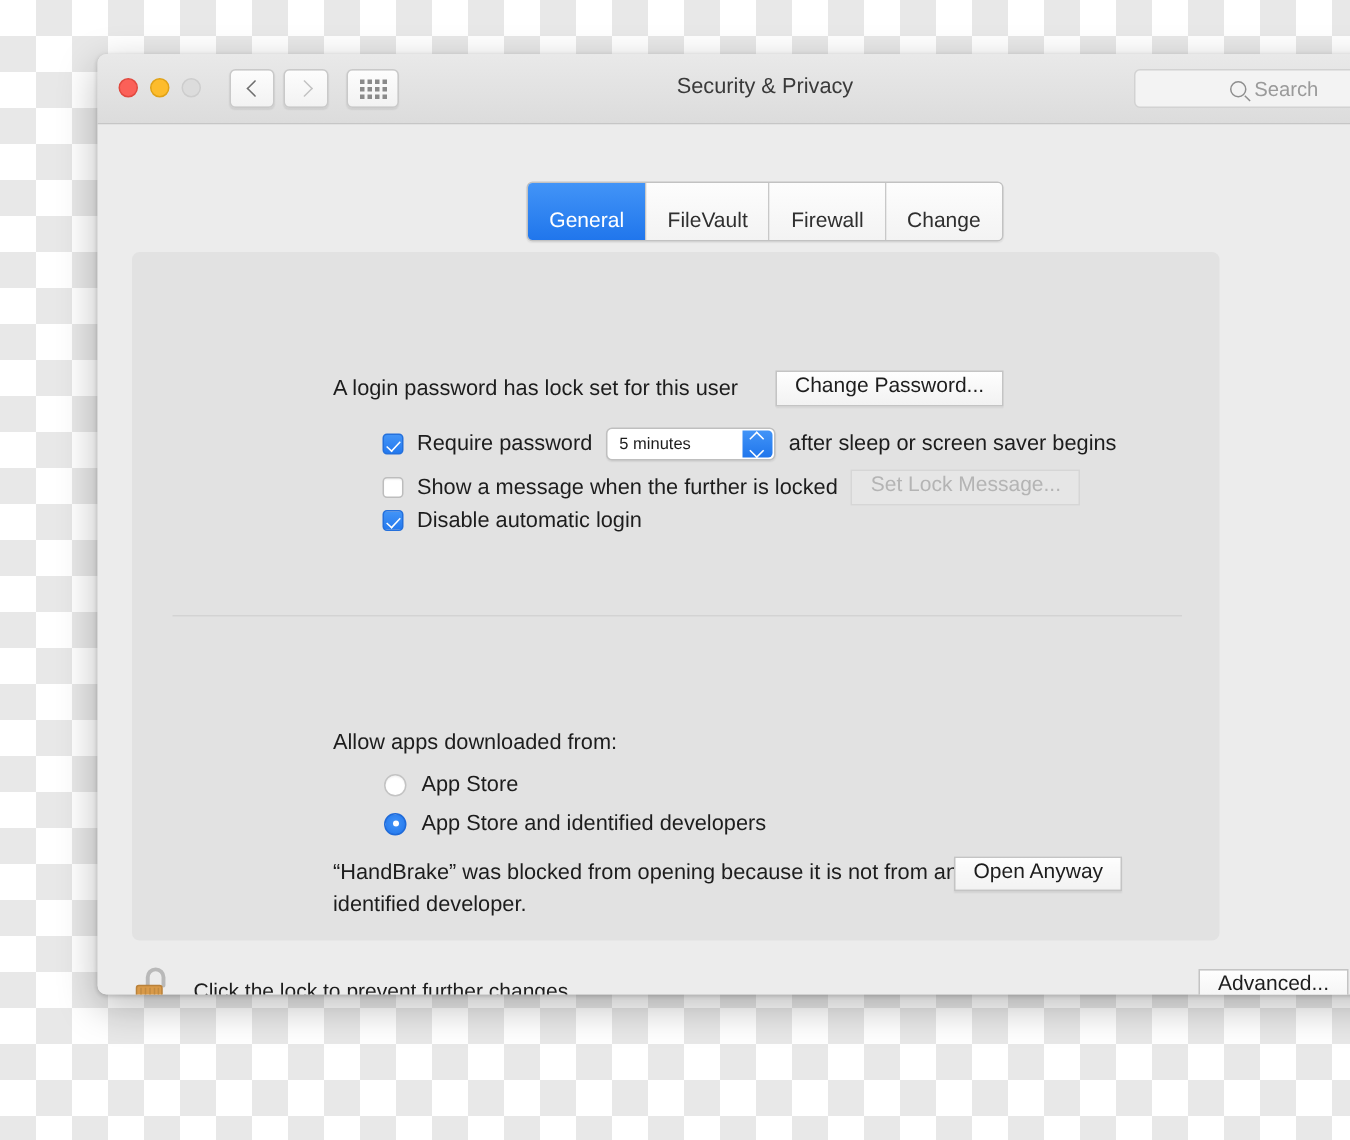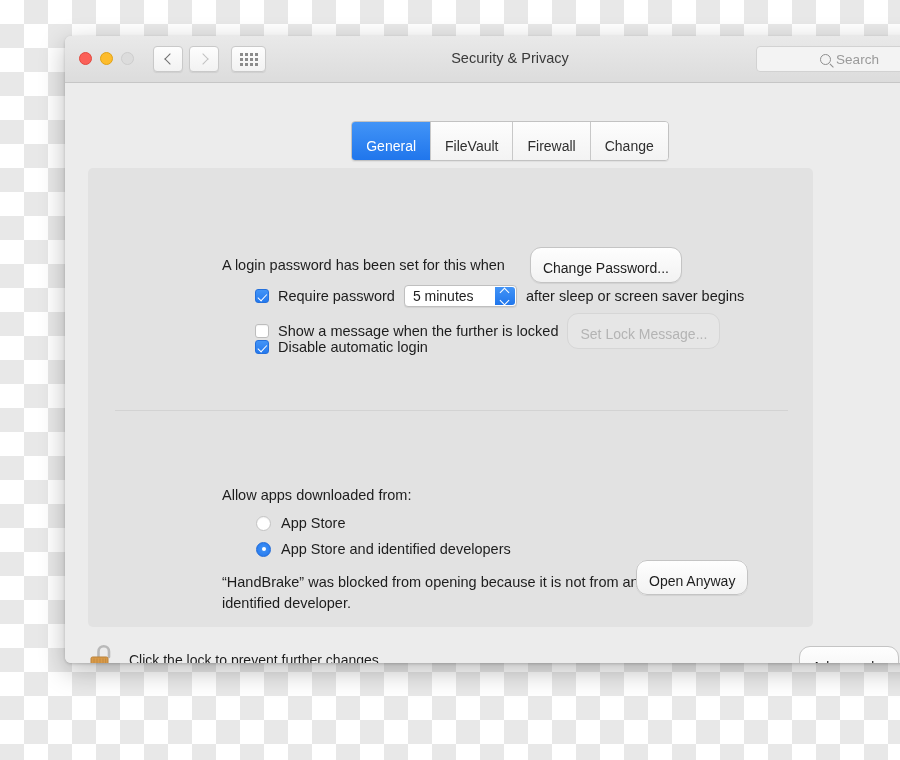--- a/index.html
+++ b/index.html
@@ -227,27 +227,27 @@
     display: flex;
     align-items: center;
   }
   .txt {
     font-size: 14.5px;
     color: #1d1d1d;
     white-space: nowrap;
   }
 
   .pushbtn {
-    border-radius: 11px;
+    border-radius: 0;
     background: linear-gradient(to bottom, #fefefe, #f2f2f2);
     border: 1px solid #c4c4c4;
     box-shadow: 0 1px 1px rgba(0,0,0,0.07);
     font-size: 14px;
     color: #1d1d1d;
-    padding: 12px 12px 5px;
+    padding: 0 12px 5px;
     white-space: nowrap;
     box-sizing: border-box;
     line-height: 17px;
   }
   .pushbtn.disabled {
     color: #b4b4b4;
     background: #e6e6e6;
     border-color: #d6d6d6;
     box-shadow: none;
   }
@@ -319,21 +319,21 @@
     border-radius: 4px;
     background: #ffffff;
     border: 1px solid #bfbfbf;
     box-shadow: 0 1px 1px rgba(0,0,0,0.07);
     box-sizing: border-box;
     display: flex;
     align-items: center;
     padding-left: 8px;
   }
   .popup .val {
-    font-size: 14px;
+    font-size: 11px;
     color: #1d1d1d;
   }
   .stepper {
     position: absolute;
     right: 1px;
     top: 1px;
     bottom: 1px;
     width: 20px;
     border-radius: 0 3px 3px 0;
     background: linear-gradient(to bottom, #4294f7, #2076ec);
@@ -454,21 +454,21 @@
         <div class="tab">Firewall</div>
         <div class="tab">Change</div>
       </div>
     </div>
 
     <div class="panel">
       <div class="sep"></div>
     </div>
 
     <div class="row" style="left:157px; top:164px; gap:25px;">
-      <span class="txt">A login password has been set for this when</span>
+      <span class="txt">A login password has lock set for this user</span>
       <span class="pushbtn">Change Password...</span>
     </div>
 
     <div class="row" style="left:190px; top:202px; gap:9px;">
       <span class="cbx on"></span>
       <span class="txt">Require password</span>
       <span class="popup">
         <span class="val">5 minutes</span>
         <span class="stepper">
           <i class="up"></i>

